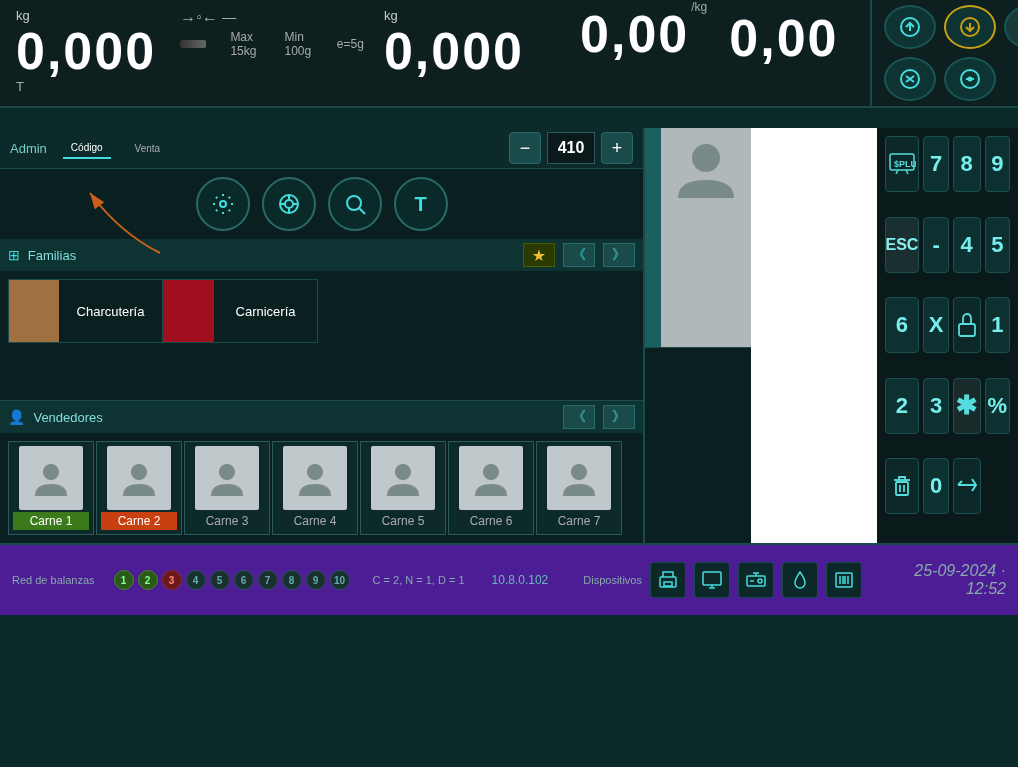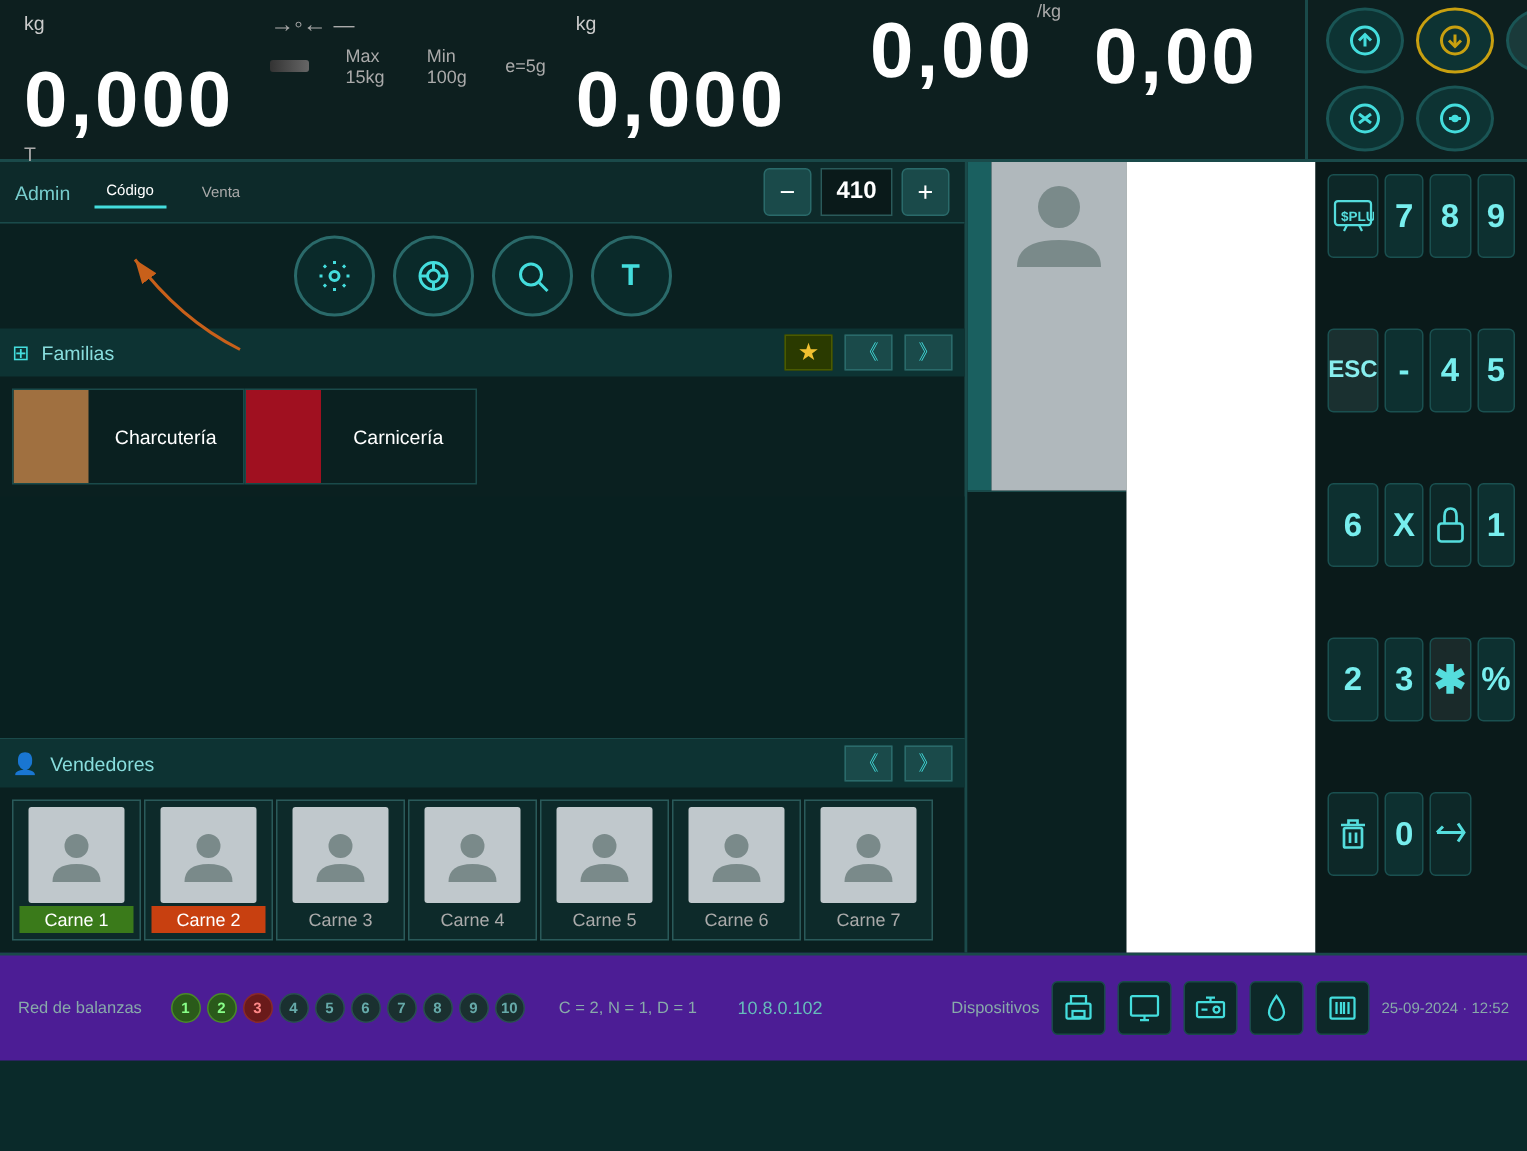--- a/index.html
+++ b/index.html
@@ -27,21 +27,21 @@
       align-items: flex-start;
     }
     .weight-block {
       display: flex;
       flex-direction: column;
       margin-right: 24px;
     }
     .weight-unit {
       font-size: 13px;
       color: #ccc;
-      margin-bottom: 18px;
+      margin-bottom: 2px;
     }
     .weight-value {
       font-size: 52px;
       font-weight: bold;
       color: #fff;
       line-height: 1;
       letter-spacing: 2px;
     }
     .weight-sub {
       font-size: 13px;
@@ -130,21 +130,22 @@
       color: #c8a010;
     }
     .top-btn.person-btn {
       background: #1a3a3a;
       color: #aaa;
     }
 
     
     .main-area {
       display: flex;
-      height: 527px;
+      height: 415px;
+      margin-top: 20px;
     }
 
     
     .left-panel {
       width: 645px;
       display: flex;
       flex-direction: column;
       background: #0a2020;
       border-right: 2px solid #1a4a4a;
     }
@@ -466,23 +467,24 @@
       border: 1px solid #1a4a4a;
       border-radius: 4px;
       display: flex;
       align-items: center;
       justify-content: center;
       cursor: pointer;
       color: #4dd;
       font-size: 18px;
     }
     .datetime-text {
-      font-size: 10px;
+      font-size: 16px;
       color: #8aa;
       text-align: right;
+      font-style: italic;
     }
     .dispositivos-label {
       font-size: 11px;
       color: #8aa;
     }
 
     .icon-btn-row-wrapper {
       position: relative;
     }
   </style>

